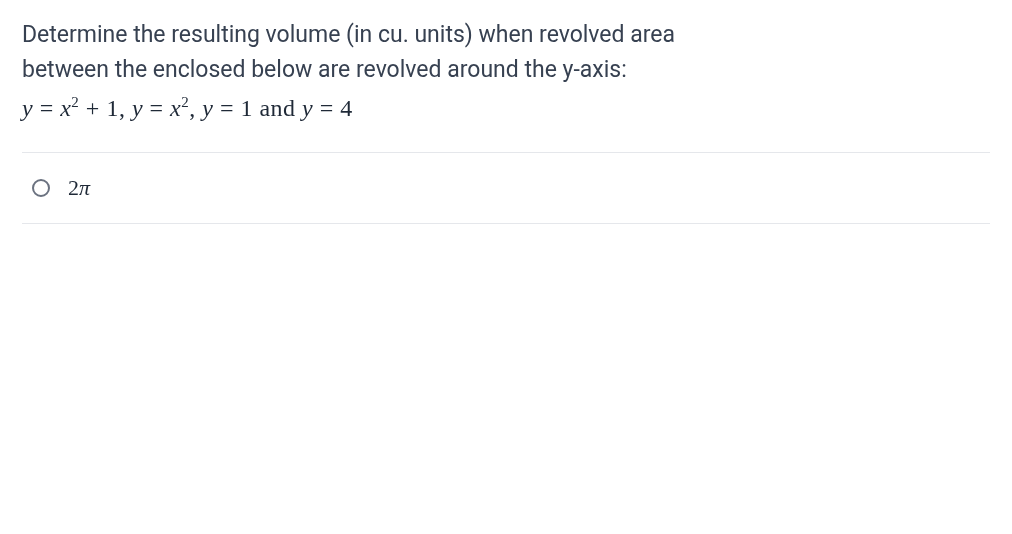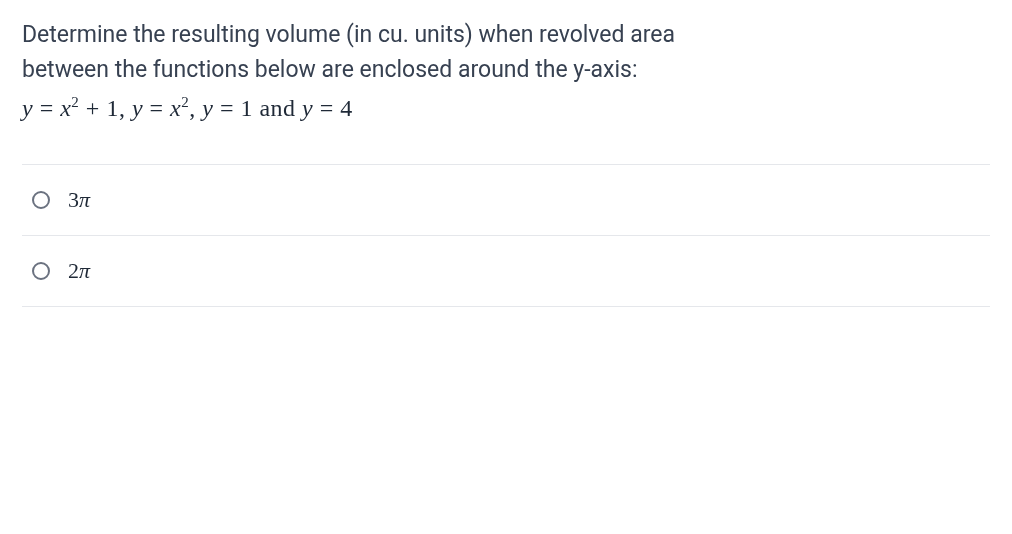--- a/index.html
+++ b/index.html
@@ -17,21 +17,21 @@
     .question-text {
       font-size: 23px;
       line-height: 1.5;
       color: #374151;
       margin-bottom: 8px;
     }
     .math-line {
       font-family: "Times New Roman", Times, serif;
       font-size: 24px;
       color: #1f2937;
-      margin-bottom: 42px;
+      margin-bottom: 30px;
       letter-spacing: 0.5px;
     }
     .math-line .italic {
       font-style: italic;
     }
     .math-line sup {
       font-size: 15px;
       vertical-align: super;
       line-height: 0;
     }
@@ -60,29 +60,25 @@
     }
     .option-label .italic {
       font-style: italic;
     }
   </style>
 </head>
 <body>
 
 <div class="question-text">
   <span>Determine the resulting volume (in cu. units) when revolved area</span><br>
-  <span>between the functions below are enclosed around the y-axis:</span>
+  <span>between the enclosed below are revolved around the y-axis:</span>
 </div>
 
 <div class="math-line">
   <span class="italic">y</span> = <span class="italic">x</span><sup>2</sup> + 1, <span class="italic">y</span> = <span class="italic">x</span><sup>2</sup>, <span class="italic">y</span> = 1 and <span class="italic">y</span> = 4
 </div>
 
 <div class="options">
   <div class="option-row">
     <span class="radio-circle"></span>
-    <span class="option-label"><span>3</span><span class="italic">π</span></span>
-  </div>
-  <div class="option-row">
-    <span class="radio-circle"></span>
     <span class="option-label"><span>2</span><span class="italic">π</span></span>
   </div>
 </div>
 
 </body></html>

